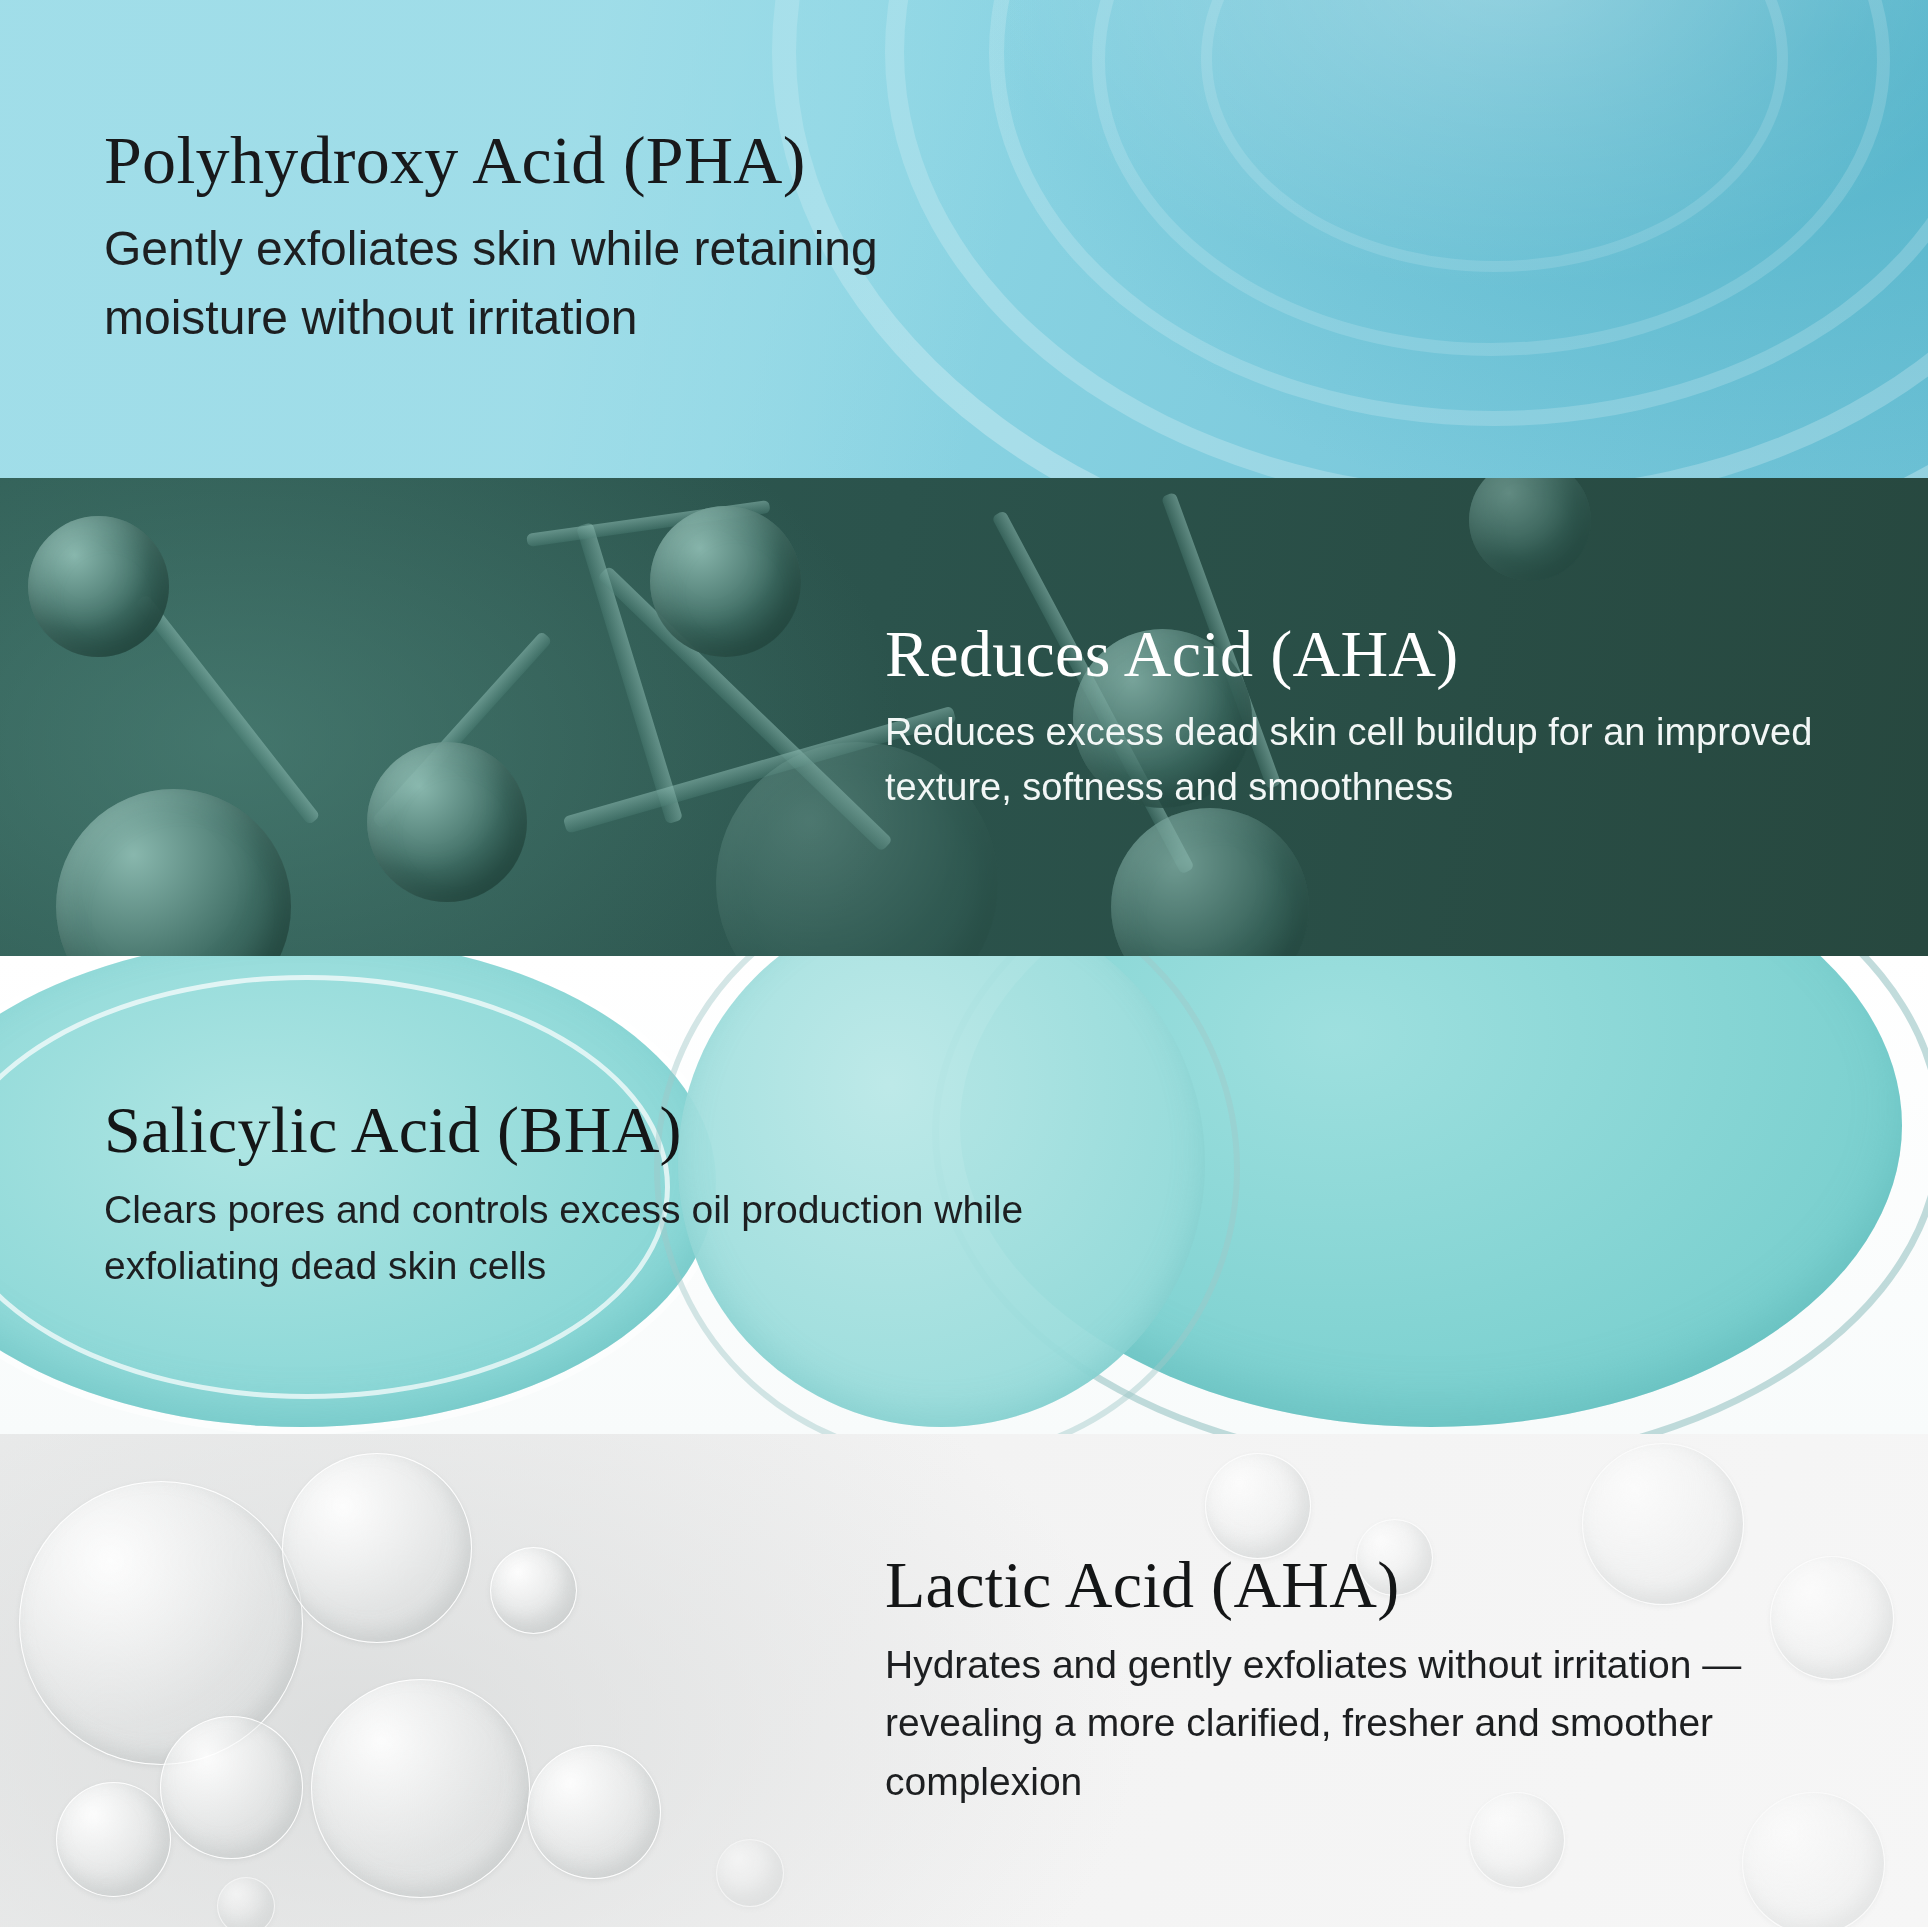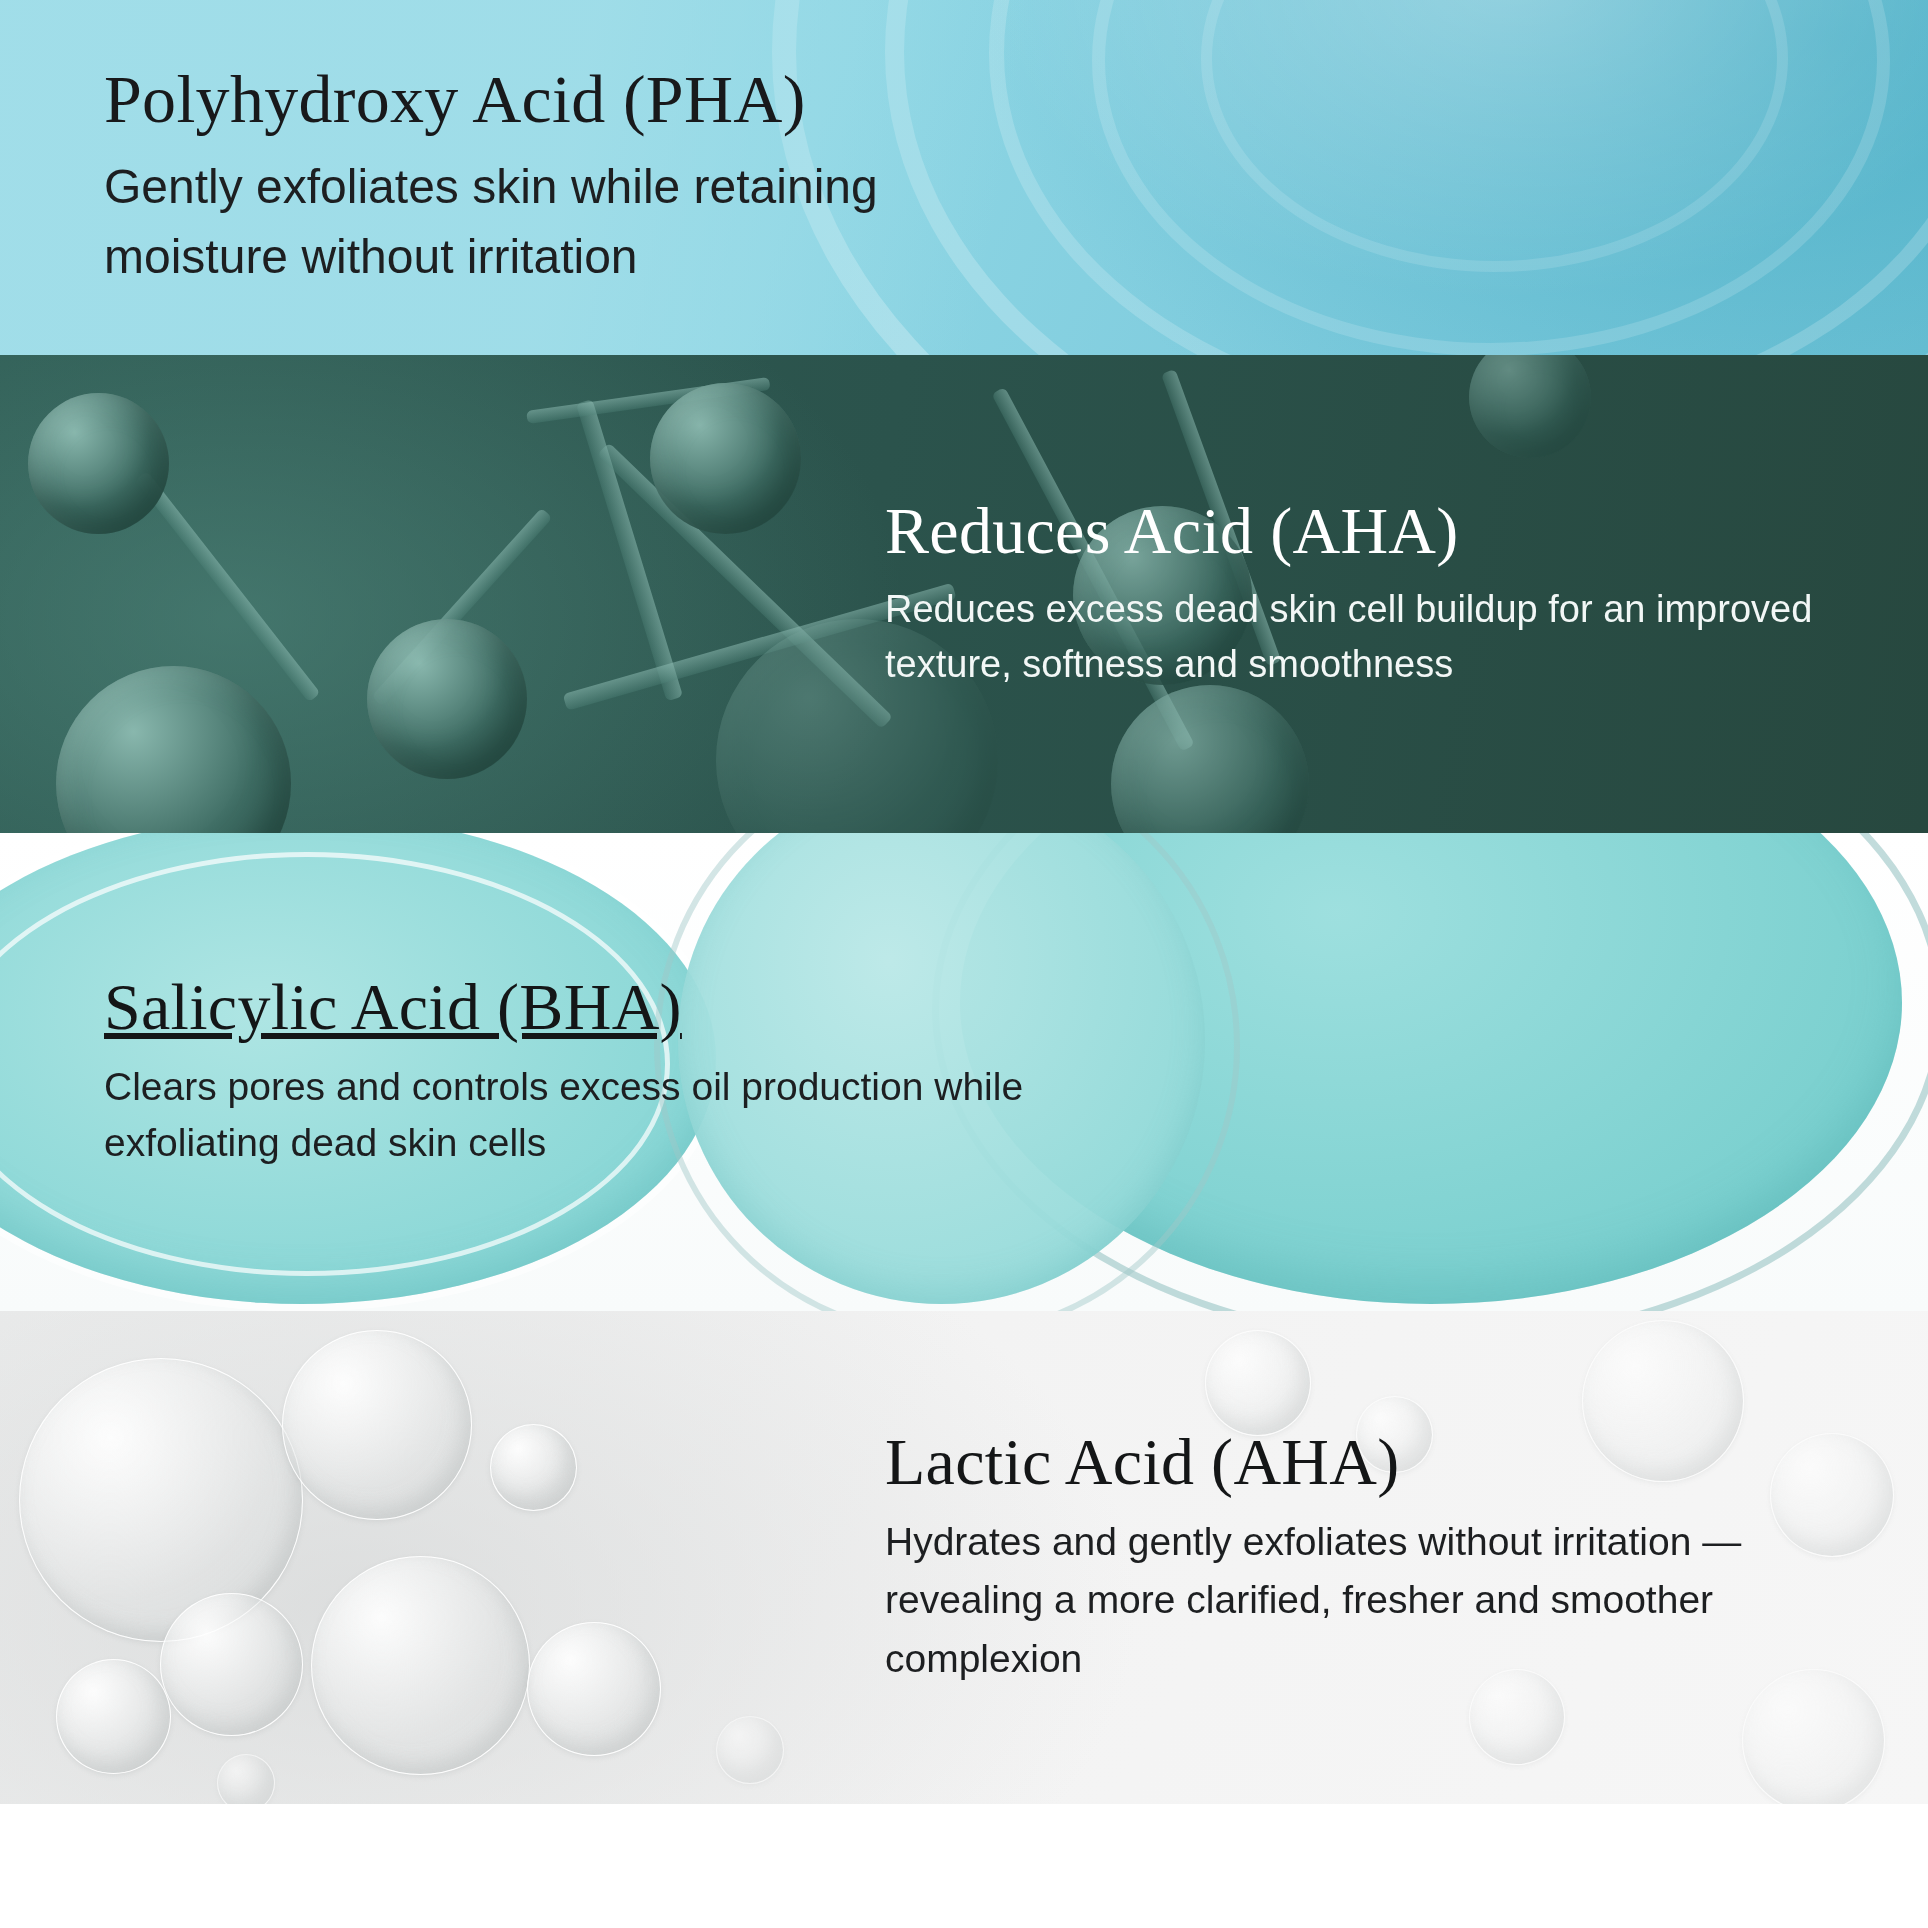--- a/index.html
+++ b/index.html
@@ -43,21 +43,21 @@
     margin: 0 0 17px 0;
   }
   .panel-desc {
     font-family: "Liberation Sans", sans-serif;
     font-weight: 300;
     margin: 0;
   }
 
   
   .panel-pha {
-    height: 355px;
+    height: 478px;
     background: #84cc16;
   }
   .pha-bg {
     position: absolute;
     inset: 0;
     background:
       radial-gradient(ellipse 847px 527px at 78% -8%, rgba(255,255,255,0.30), rgba(255,255,255,0) 62%),
       radial-gradient(ellipse 1412px 847px at 95% 10%, rgba(58,166,190,0.55), rgba(58,166,190,0) 60%),
       linear-gradient(110deg, #8ad4e3 0%, #8ed6e4 42%, #7ecbdd 70%, #6fc2d6 100%);
   }
@@ -144,21 +144,20 @@
     border-radius: 50%;
   }
   .panel-salicylic .panel-content {
     padding: 0 104px;
     align-items: flex-start;
   }
   .panel-salicylic .panel-title {
     font-size: 66px;
     color: #141617;
     line-height: 1.05;
-    text-decoration: underline;
   }
   .panel-salicylic .panel-desc {
     font-size: 39px;
     line-height: 1.45;
     color: #1d1f21;
     max-width: 942px;
   }
 
   
   .panel-lactic {

